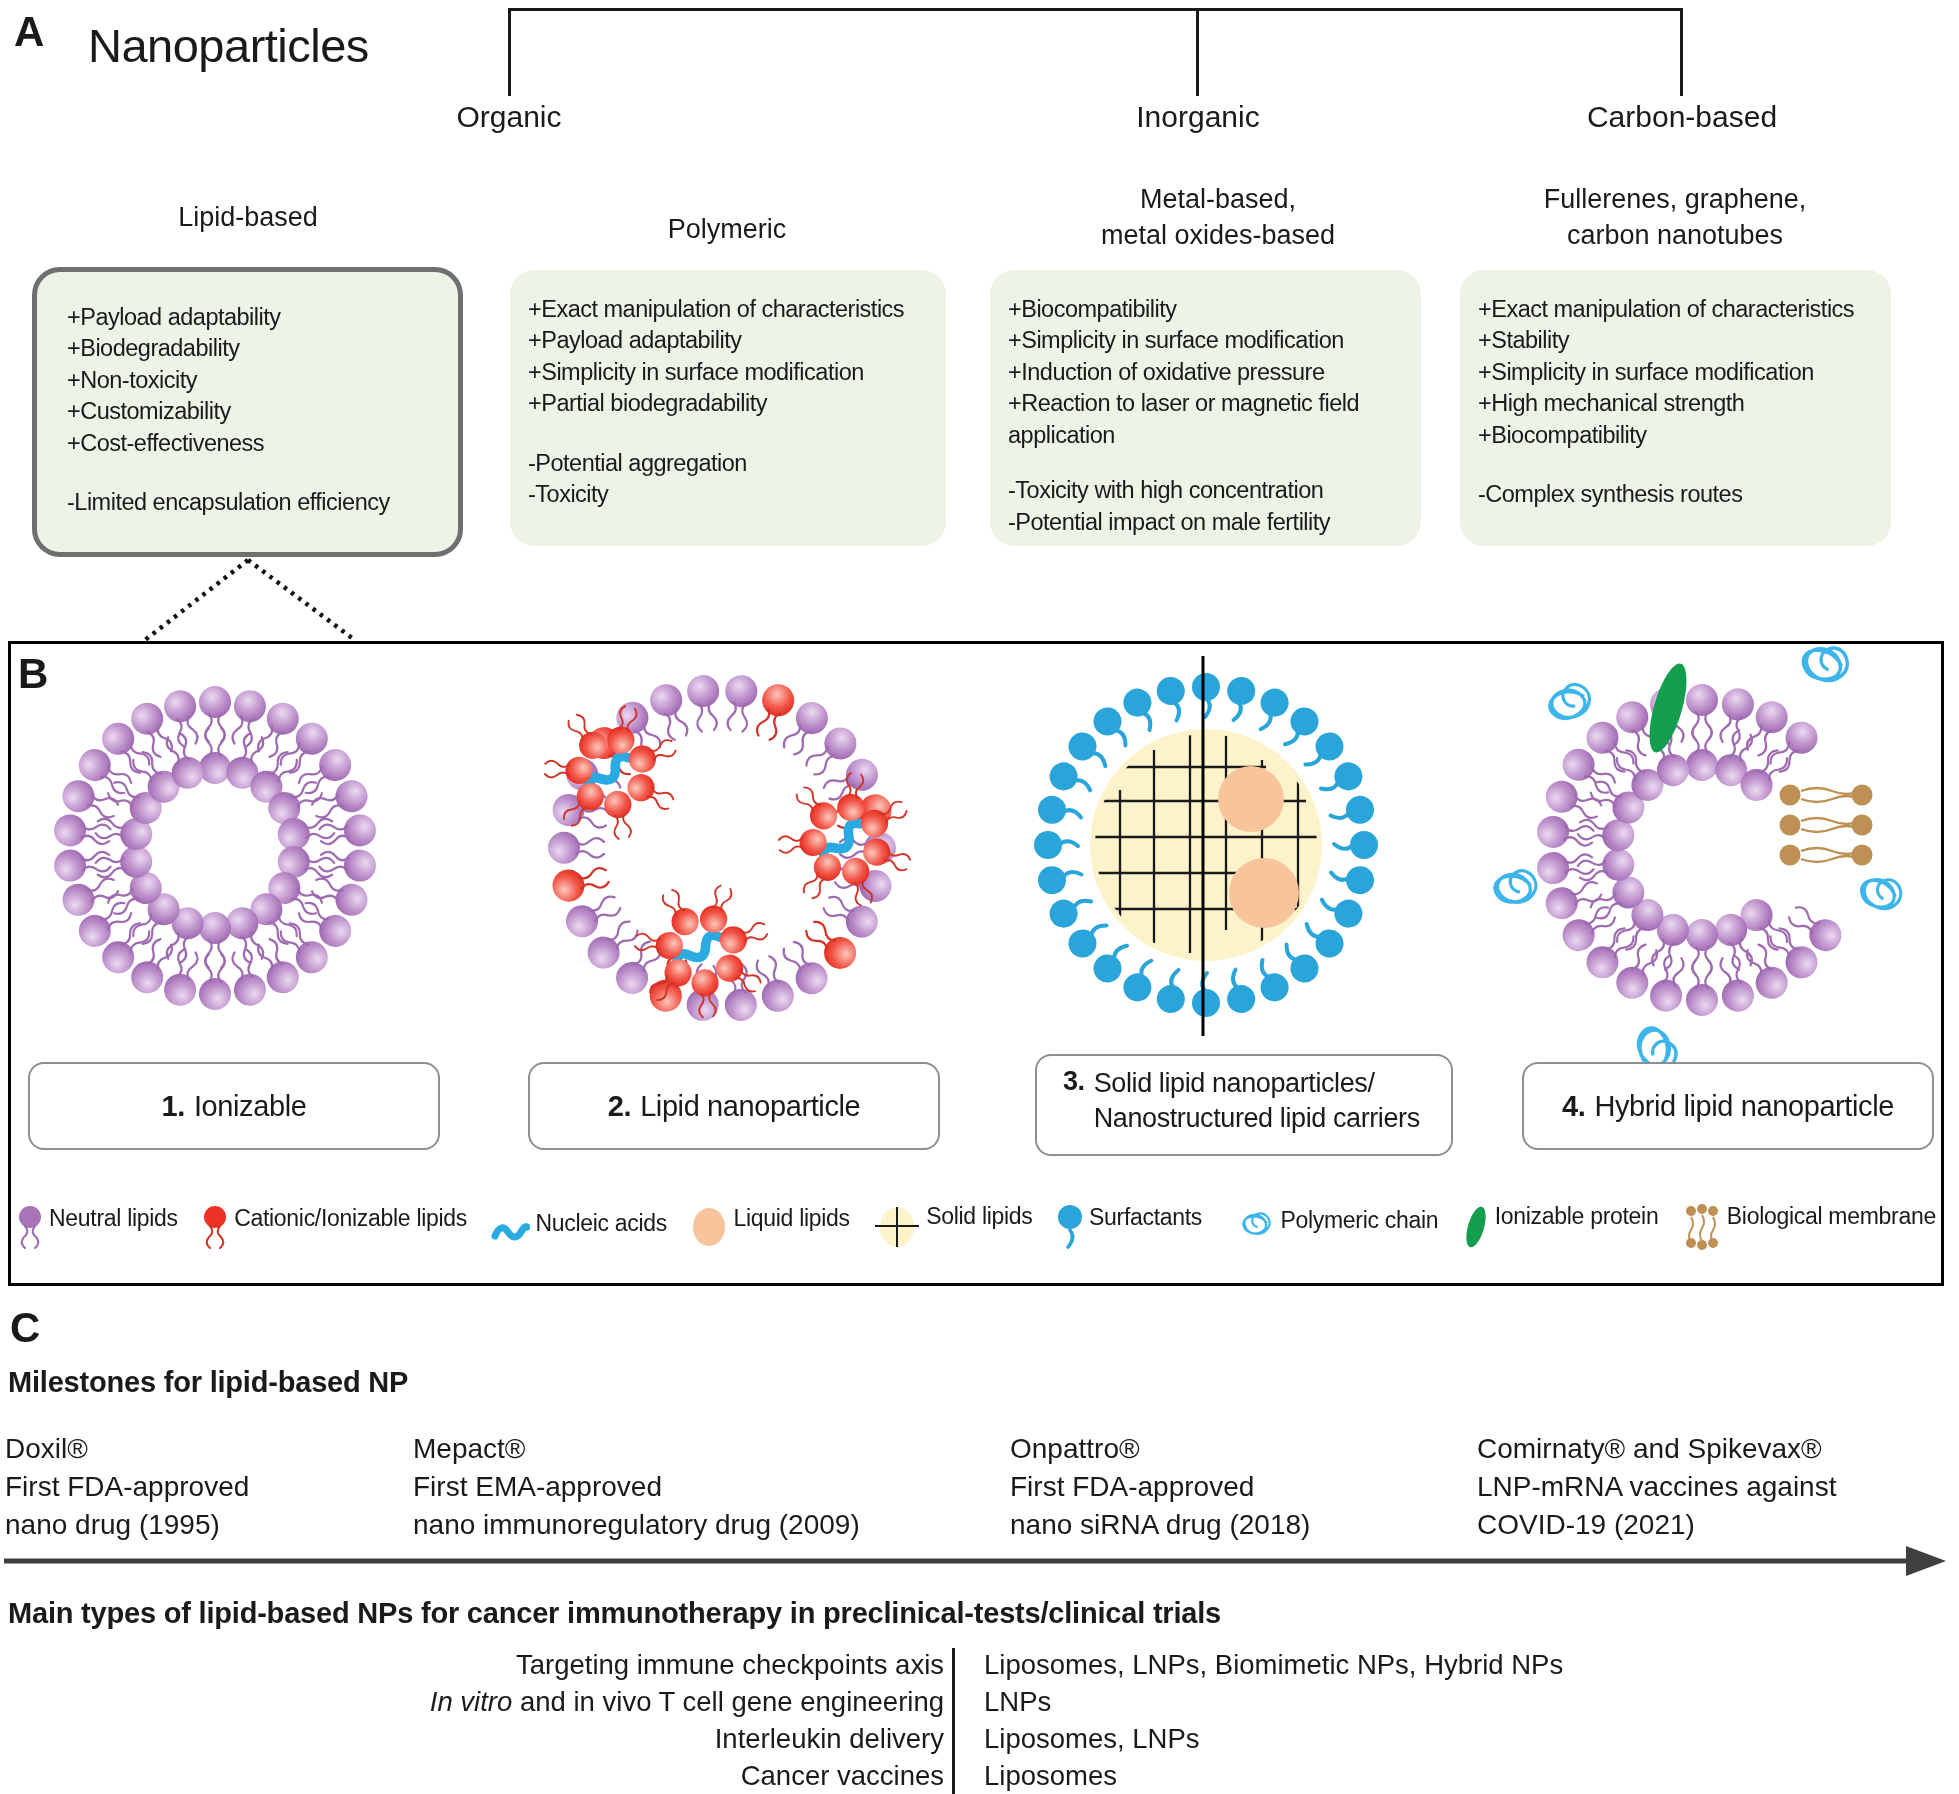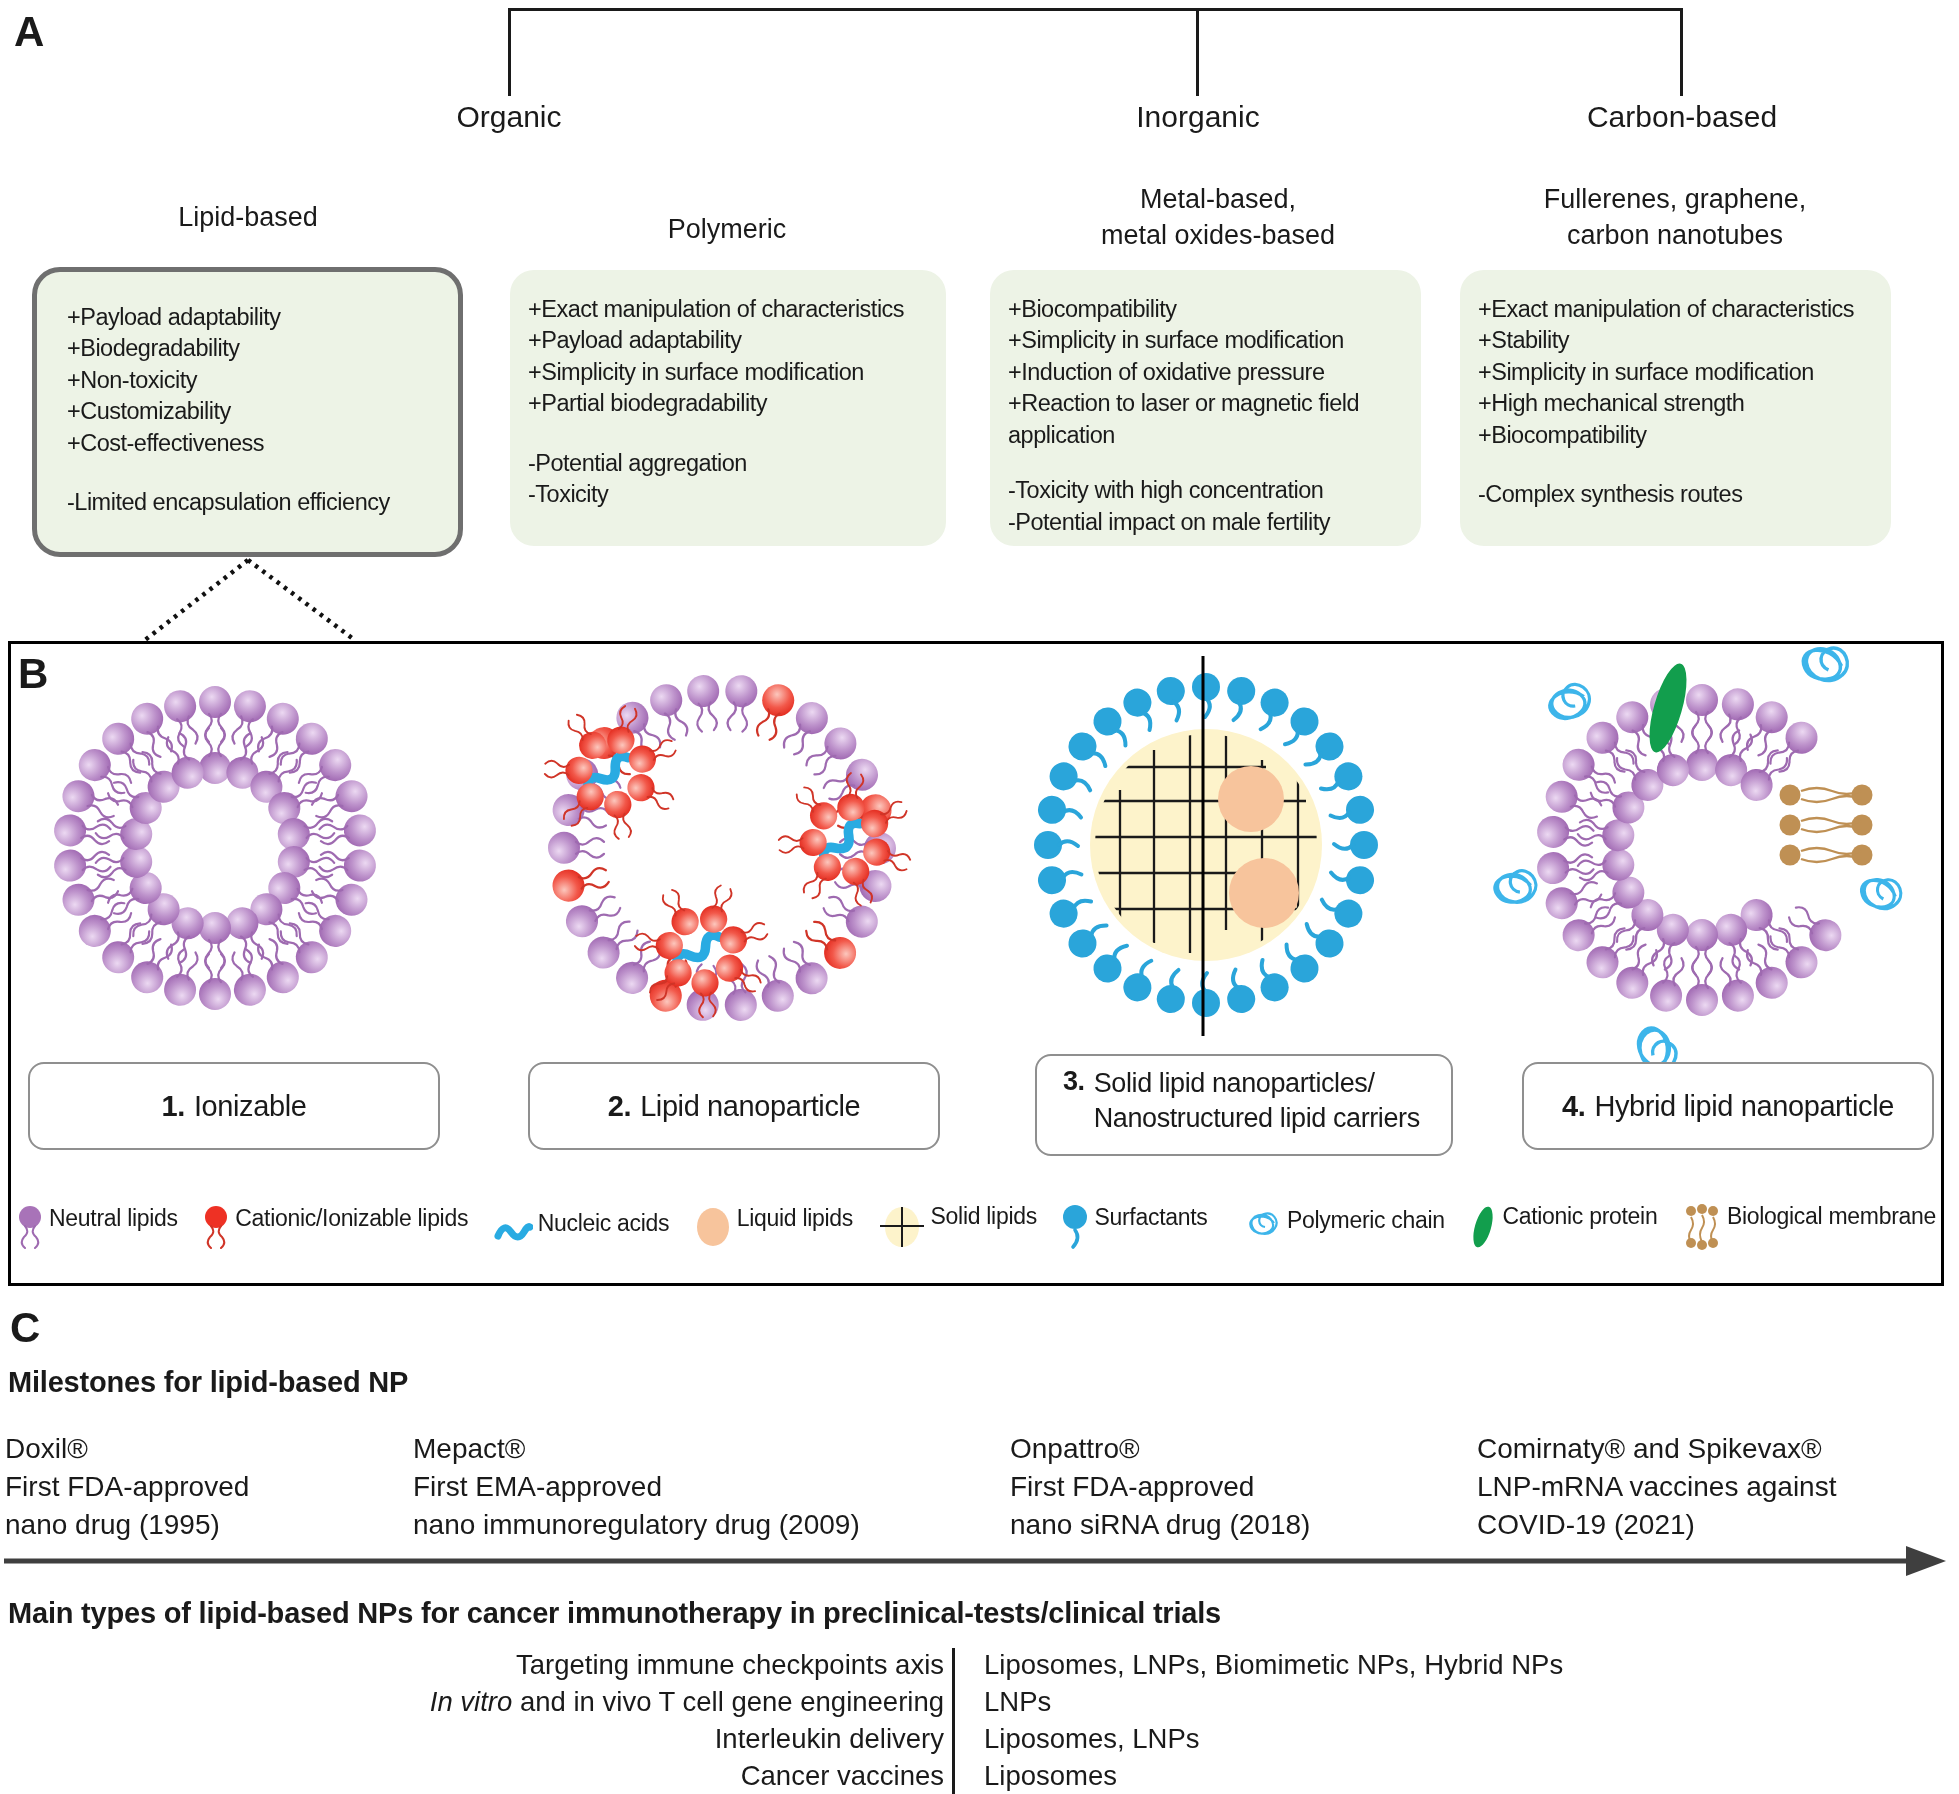--- a/index.html
+++ b/index.html
@@ -33,20 +33,21 @@
   .tl{width:936px;text-align:right;padding-right:18px;white-space:nowrap}
   .tr2{padding-left:22px;white-space:nowrap}
   #draw{position:absolute;left:0;top:0;z-index:1;pointer-events:none}
 </style>
 </head>
 <body>
 
 <div id="fig">
 
   <div class="abs plabel" style="left:14px;top:8px">A</div>
+  <div class="abs title" style="left:88px;top:18px">Nanoparticles</div>
 
   <div class="abs tline" style="left:508px;top:8px;width:1175px;height:3px"></div>
   <div class="abs tline" style="left:508px;top:8px;width:3px;height:88px"></div>
   <div class="abs tline" style="left:1196px;top:8px;width:3px;height:88px"></div>
   <div class="abs tline" style="left:1680px;top:8px;width:3px;height:88px"></div>
 
   <div class="abs branch center" style="left:408px;top:100px;width:202px">Organic</div>
   <div class="abs branch center" style="left:1097px;top:100px;width:202px">Inorganic</div>
   <div class="abs branch center" style="left:1551px;top:100px;width:262px">Carbon-based</div>
 
@@ -387,21 +388,21 @@
     <span class="leg">
       <svg width="50" height="40" viewBox="0 0 50 40">
         <path d="M42,16c-8,-12 -30,-6 -22,6c6,9 26,4 20,-8c-6,-11 -24,-6 -20,5c3,9 18,11 23,2c5,-8 -3,-17 -11,-14c-7,3 -6,12 1,13" stroke="#3db5ea" stroke-width="2.2" fill="none"></path>
       </svg>
       <span>Polymeric chain</span>
     </span>
     <span class="leg">
       <svg width="28" height="48" viewBox="0 0 28 48">
         <ellipse cx="14" cy="24" rx="8" ry="21" fill="#129e4d" transform="rotate(16 14 24)"></ellipse>
       </svg>
-      <span>Cationic protein</span>
+      <span>Ionizable protein</span>
     </span>
     <span class="leg">
       <svg width="40" height="48" viewBox="0 0 40 48">
         <circle cx="9" cy="8" r="5" fill="#bf9054"></circle>
           <circle cx="20" cy="6" r="5" fill="#bf9054"></circle>
           <circle cx="31" cy="8" r="5" fill="#bf9054"></circle>
         <circle cx="9" cy="40" r="5" fill="#bf9054"></circle>
           <circle cx="20" cy="42" r="5" fill="#bf9054"></circle>
           <circle cx="31" cy="40" r="5" fill="#bf9054"></circle>
         <path d="M9,14q4,7 0,13q-4,6 0,13" stroke="#bf9054" stroke-width="2" fill="none"></path>

